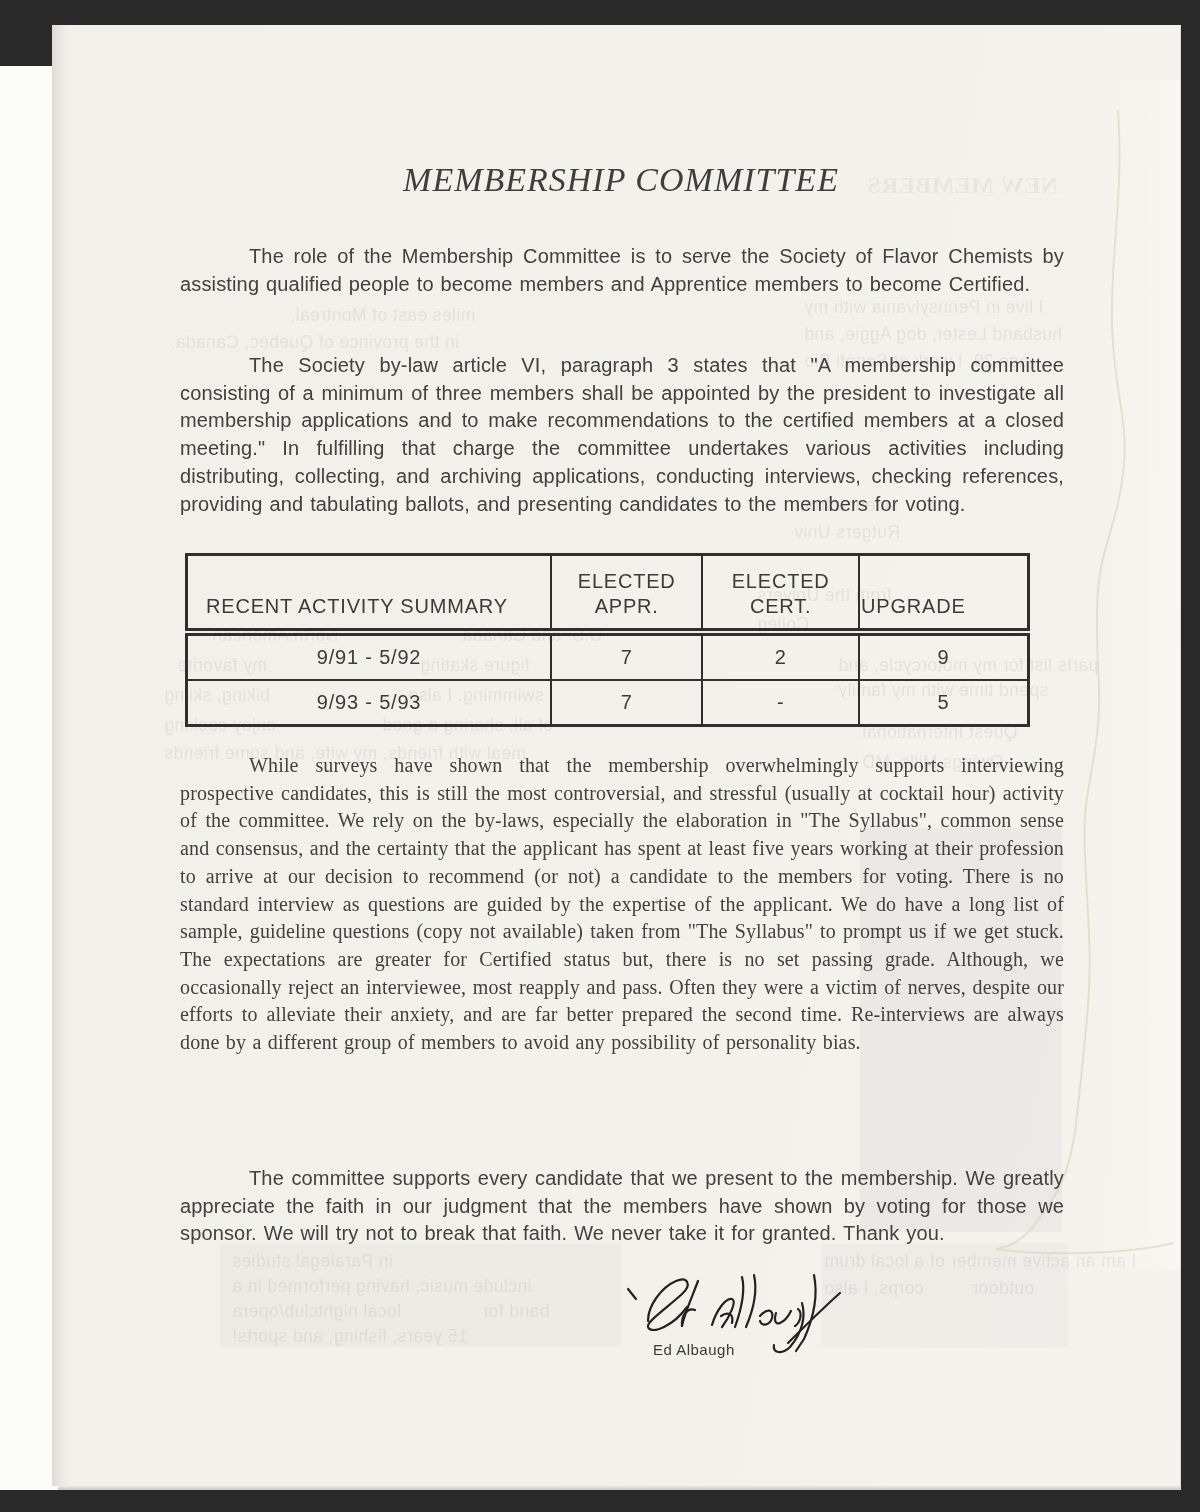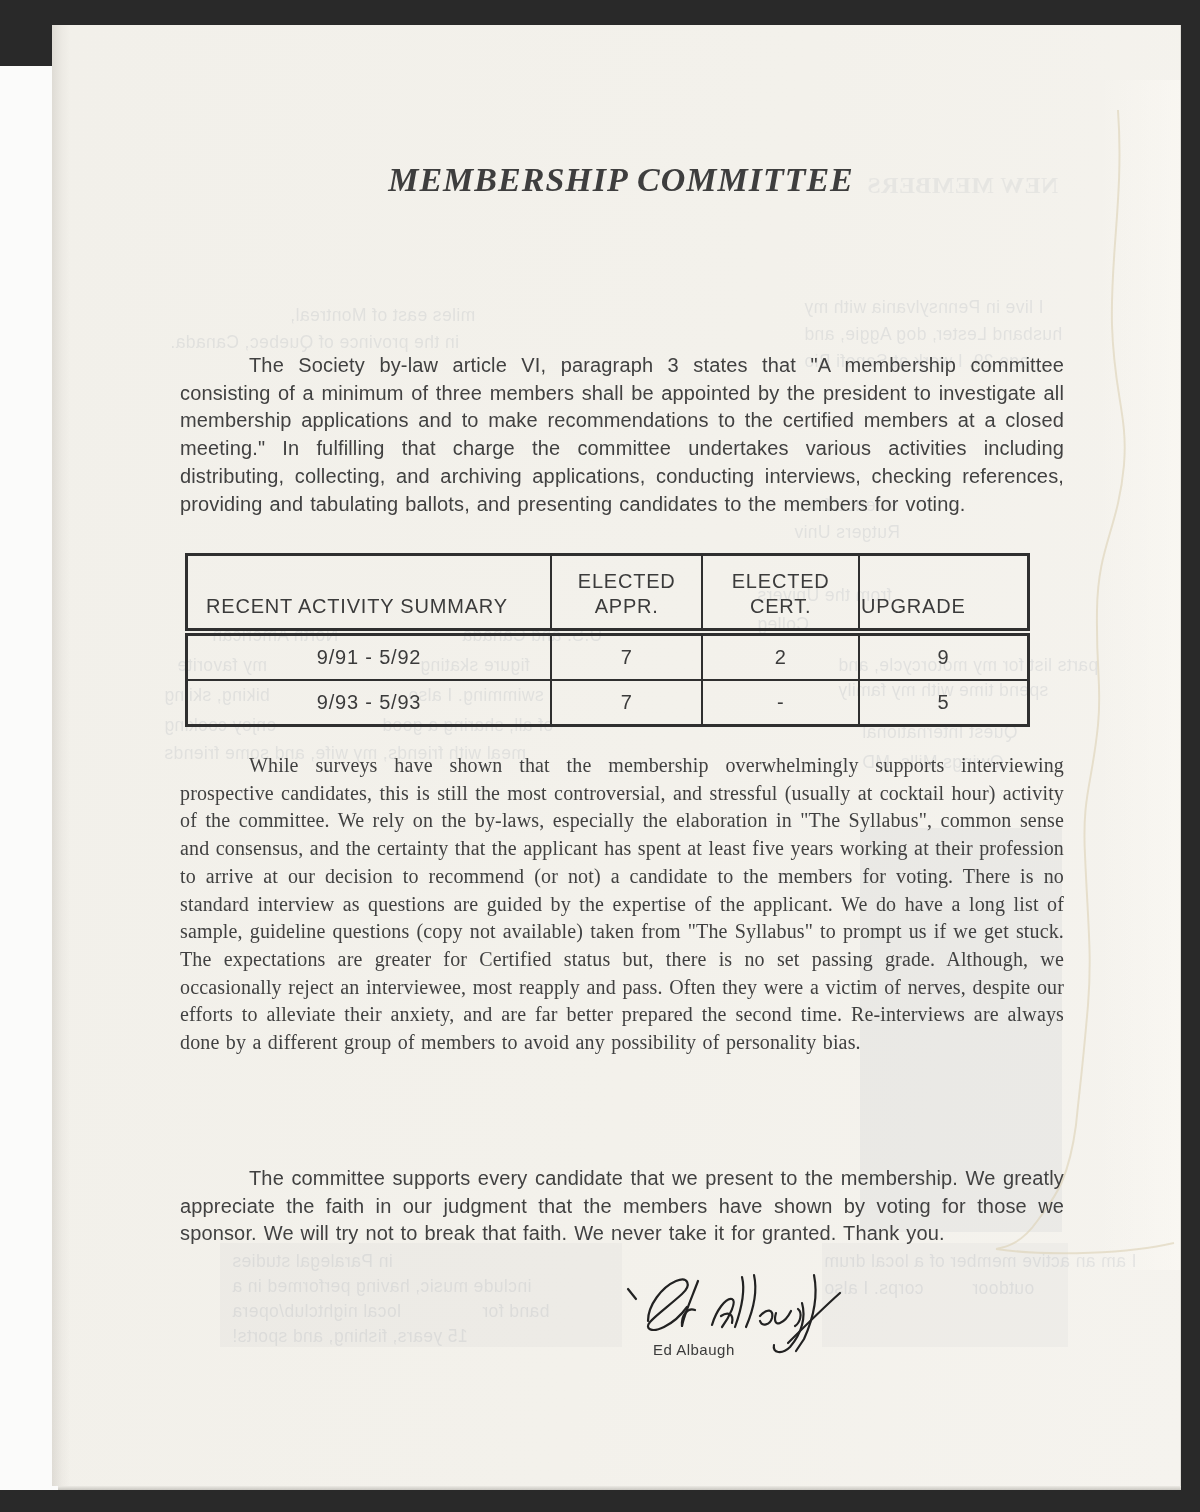--- a/index.html
+++ b/index.html
@@ -46,21 +46,21 @@
   }
   .bleed-box{position:absolute;background:rgba(172,178,188,.13);}
   .bleed-box.b1{left:808px;top:803px;width:202px;height:404px;}
   .bleed-box.b2{left:168px;top:1218px;width:402px;height:104px;background:rgba(172,178,188,.09);}
   .bleed-box.b3{left:770px;top:1218px;width:246px;height:104px;background:rgba(172,178,188,.09);}
   .stain{position:absolute;left:0;top:0;pointer-events:none;}
   
   .title{
     position:absolute;left:128px;top:136px;width:882px;margin:0;
     text-align:center;
-    font-family:"Liberation Serif",serif;font-style:italic;font-weight:700;
+    font-family:"Liberation Serif",serif;font-style:italic;font-weight:400;
     font-size:34px;letter-spacing:1px;color:#3e3e3e;
   }
   .para{
     position:absolute;left:128px;width:884px;margin:0;
     font-size:20px;line-height:27.7px;color:#414141;
     text-align:justify;text-indent:69px;
     letter-spacing:.15px;word-spacing:1.2px;
   }
   .p1{top:218px;} .p2{top:327px;} .p3{top:727px;font-family:Liberation Serif, serif;} .p4{top:1140px;}
   
@@ -145,20 +145,21 @@
                  C1066,505 1046,520 1045,585 C1044,650 1050,660 1046,700
                  C1040,760 1030,770 1033,830 C1036,900 1040,930 1036,980
                  C1030,1050 1028,1060 1024,1100 C1016,1160 1000,1175 986,1195
                  C970,1218 955,1222 944,1224"></path>
         <path d="M944,1224 C1000,1232 1080,1228 1122,1218"></path>
       </g>
     </svg>
 
     <h1 class="title">MEMBERSHIP COMMITTEE</h1>
 
+    <p class="para p1">The role of the Membership Committee is to serve the Society of Flavor Chemists by assisting qualified people to become members and Apprentice members to become Certified.</p>
     <p class="para p2">The Society by-law article VI, paragraph 3 states that "A membership committee consisting of a minimum of three members shall be appointed by the president to investigate all membership applications and to make recommendations to the certified members at a closed meeting."  In fulfilling that charge the committee undertakes various activities including distributing, collecting, and archiving applications, conducting interviews, checking references, providing and tabulating ballots, and presenting candidates to the members for voting.</p>
 
     <table class="activity-table">
       <thead>
         <tr>
           <th class="col-activity">
             <span class="th-line">RECENT ACTIVITY SUMMARY</span>
               <span class="th-line"></span>
           </th>
           <th class="col-appr">

